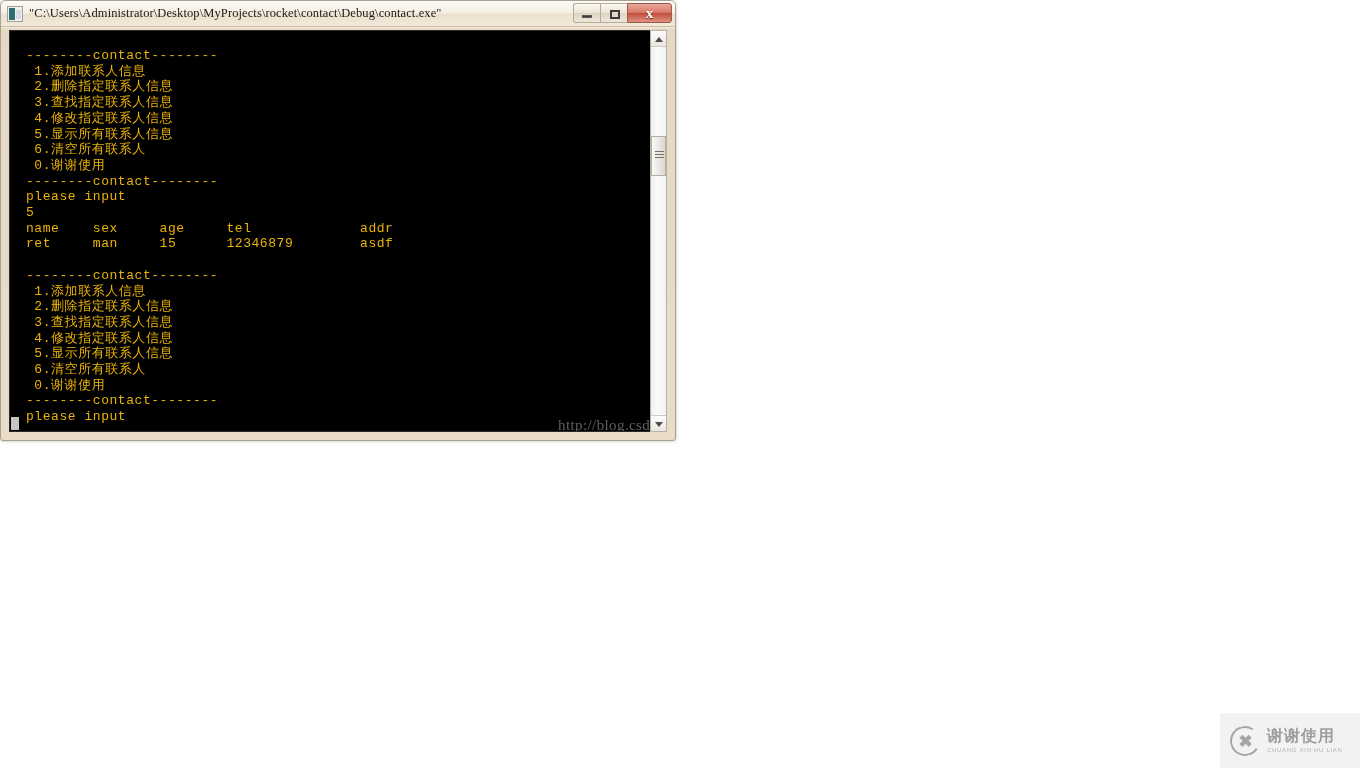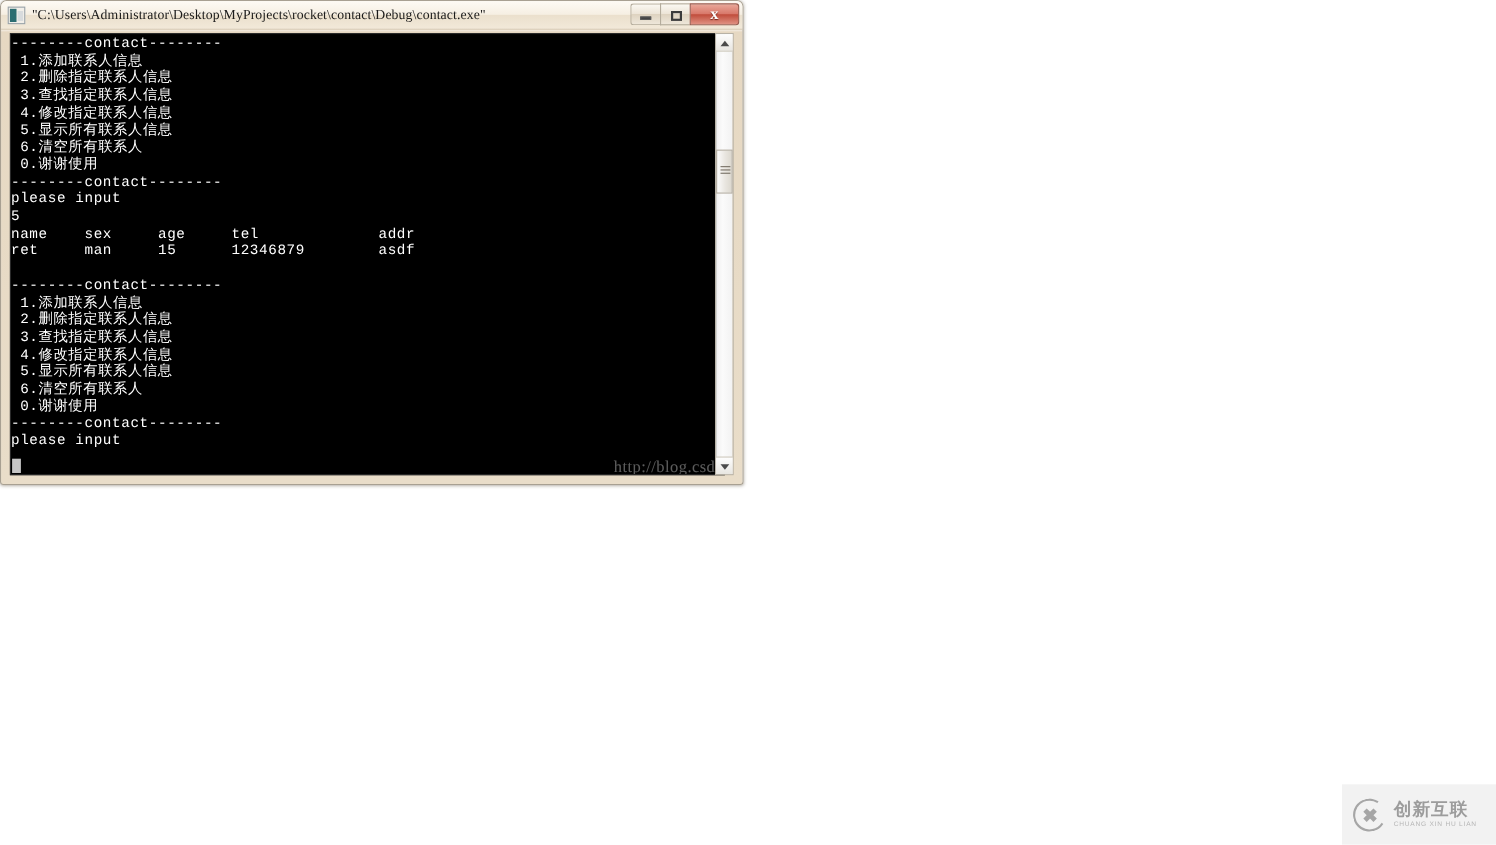--- a/index.html
+++ b/index.html
@@ -147,25 +147,25 @@
     height: 402px;
     background: #000000;
     box-sizing: border-box;
     border: 1px solid #2a2a2a;
     overflow: hidden;
   }
   .console-text {
     position: absolute;
     left: 0px;
     top: 1px;
-    margin: 0;
+    margin: 16px;
     font-family: "Liberation Mono", "DejaVu Sans Mono", monospace;
     font-size: 13px;
     line-height: 15.7px;
-    color: #ffffff;
+    color: #eab308;
     white-space: pre;
     letter-spacing: .55px;
   }
   .cursor-block {
     position: absolute;
     left: 1px;
     top: 386px;
     width: 8px;
     height: 13px;
     background: #c5c5c5;
@@ -377,16 +377,16 @@
   </div>
 
 </div>
 
 <div id="brand-logo">
   <div class="logo-mark">
     <span class="ring"></span>
     <span class="x">✖</span>
   </div>
   <div class="logo-text">
-    <span class="logo-cn">创新互联</span>
+    <span class="logo-cn">谢谢使用</span>
     <span class="logo-en">CHUANG XIN HU LIAN</span>
   </div>
 </div>
 
 </body></html>

